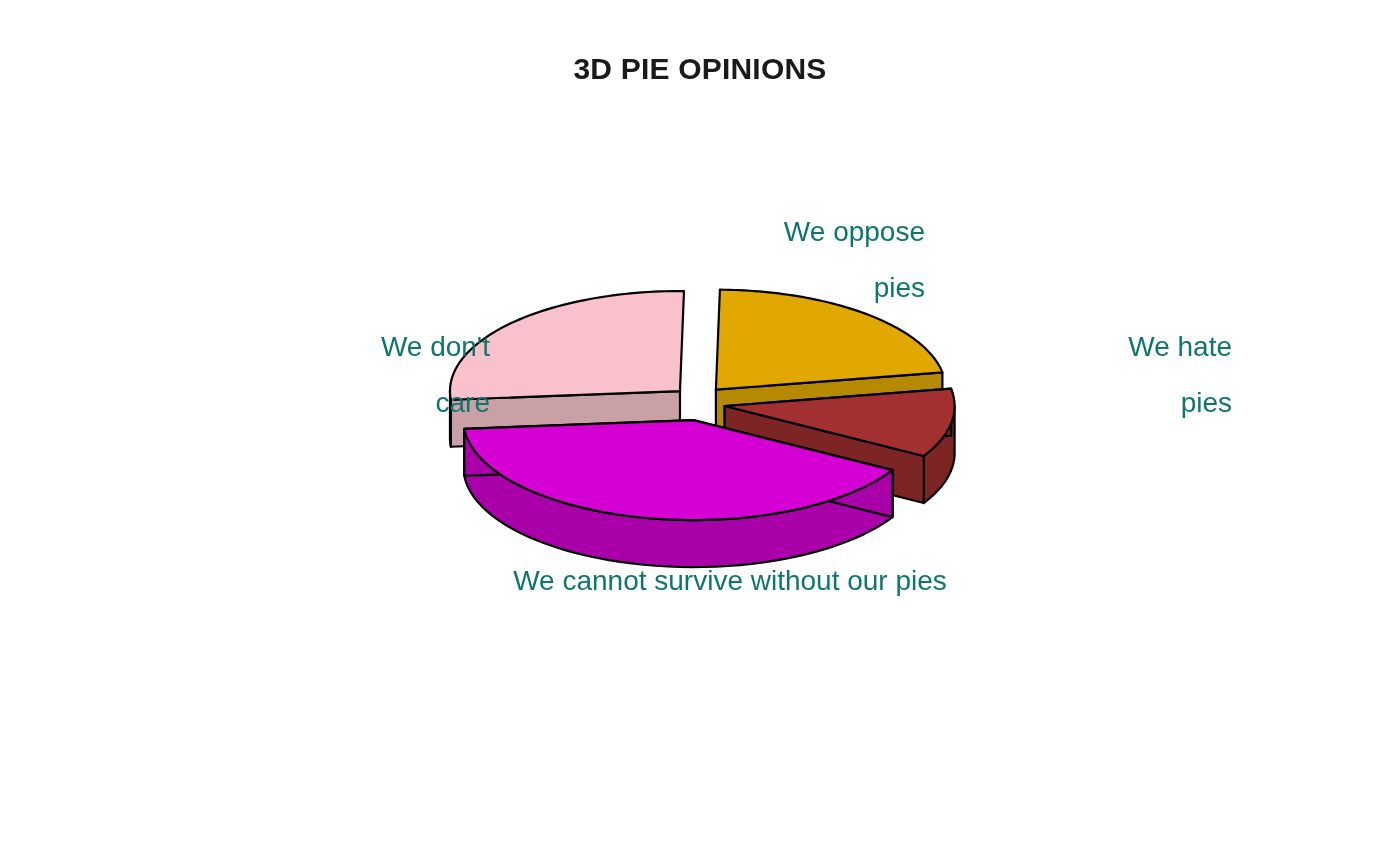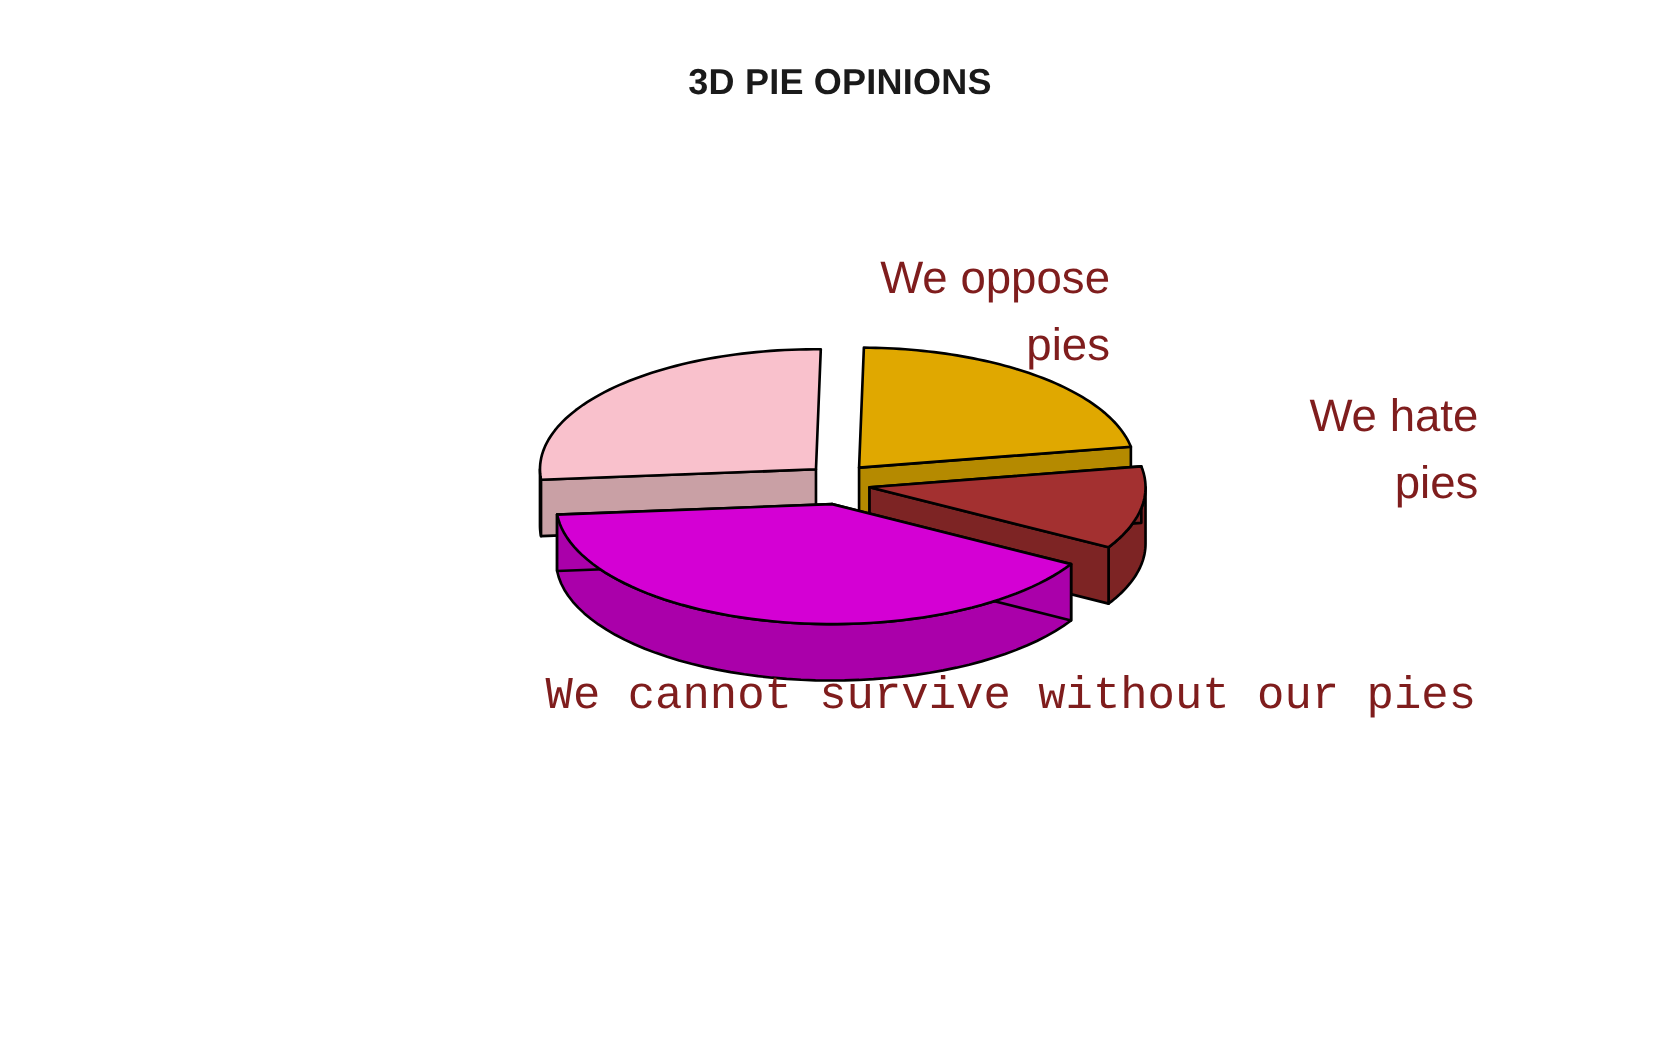--- a/index.html
+++ b/index.html
@@ -39,22 +39,22 @@
     height: 866px;
     overflow: visible;
   }
   .slice-path {
     stroke: #000000;
     stroke-width: 2.2;
     stroke-linejoin: round;
   }
   .pie-label {
     position: absolute;
-    font-size: 38px;
-    color: #7f1d1d;
+    font-size: 28px;
+    color: #0f766e;
     line-height: 56px;
     white-space: pre-line;
   }
   .lbl-oppose {
     left: 555px;
     top: 204px;
     width: 370px;
     text-align: right;
   }
   .lbl-hate {
@@ -66,22 +66,21 @@
   .lbl-dontcare {
     left: 150px;
     top: 319px;
     width: 340px;
     text-align: right;
   }
   .lbl-survive {
     left: 230px;
     top: 553px;
     width: 1000px;
-    text-align: right;
-    font-family: Liberation Mono, monospace;
+    text-align: center;
   }
 </style>
 </head>
 <body>
 
 <div id="chart-root">
 
   <div class="chart-title">3D PIE OPINIONS</div>
 
   <svg class="pie-svg" viewBox="0 0 1400 866">
@@ -101,16 +100,18 @@
         <path d="M 693.37 420.11 L 892.56 470.11 L 887.86 473.49 L 882.85 476.79 L 877.55 480.00 L 871.96 483.12 L 866.09 486.14 L 859.95 489.06 L 853.55 491.87 L 846.90 494.57 L 840.01 497.15 L 832.89 499.61 L 825.55 501.94 L 818.01 504.15 L 810.27 506.23 L 802.35 508.17 L 794.25 509.97 L 786.00 511.64 L 777.61 513.16 L 769.08 514.53 L 760.44 515.76 L 751.69 516.84 L 742.85 517.77 L 733.93 518.54 L 724.95 519.16 L 715.92 519.62 L 706.85 519.93 L 697.76 520.09 L 688.67 520.09 L 679.58 519.93 L 670.52 519.61 L 661.49 519.14 L 652.51 518.52 L 643.59 517.74 L 634.75 516.80 L 626.01 515.72 L 617.37 514.49 L 608.84 513.11 L 600.45 511.58 L 592.21 509.91 L 584.12 508.10 L 576.21 506.16 L 568.47 504.08 L 560.94 501.86 L 553.61 499.52 L 546.49 497.06 L 539.61 494.48 L 532.97 491.77 L 526.58 488.96 L 520.45 486.04 L 514.59 483.02 L 509.01 479.90 L 503.72 476.68 L 498.72 473.38 L 494.03 469.99 L 489.65 466.52 L 485.59 462.99 L 481.85 459.38 L 478.45 455.71 L 475.38 451.99 L 472.65 448.22 L 470.27 444.40 L 468.23 440.55 L 466.55 436.66 L 465.22 432.75 L 464.25 428.82 Z" fill="#D400D4" class="slice-path"></path>
       </g>
   </svg>
 
   <div class="pie-label lbl-oppose">We oppose
 pies</div>
 
   <div class="pie-label lbl-hate">We hate
 pies</div>
 
+  <div class="pie-label lbl-dontcare">We don't
+care</div>
 
   <div class="pie-label lbl-survive">We cannot survive without our pies</div>
 
 </div>
 
 </body></html>

